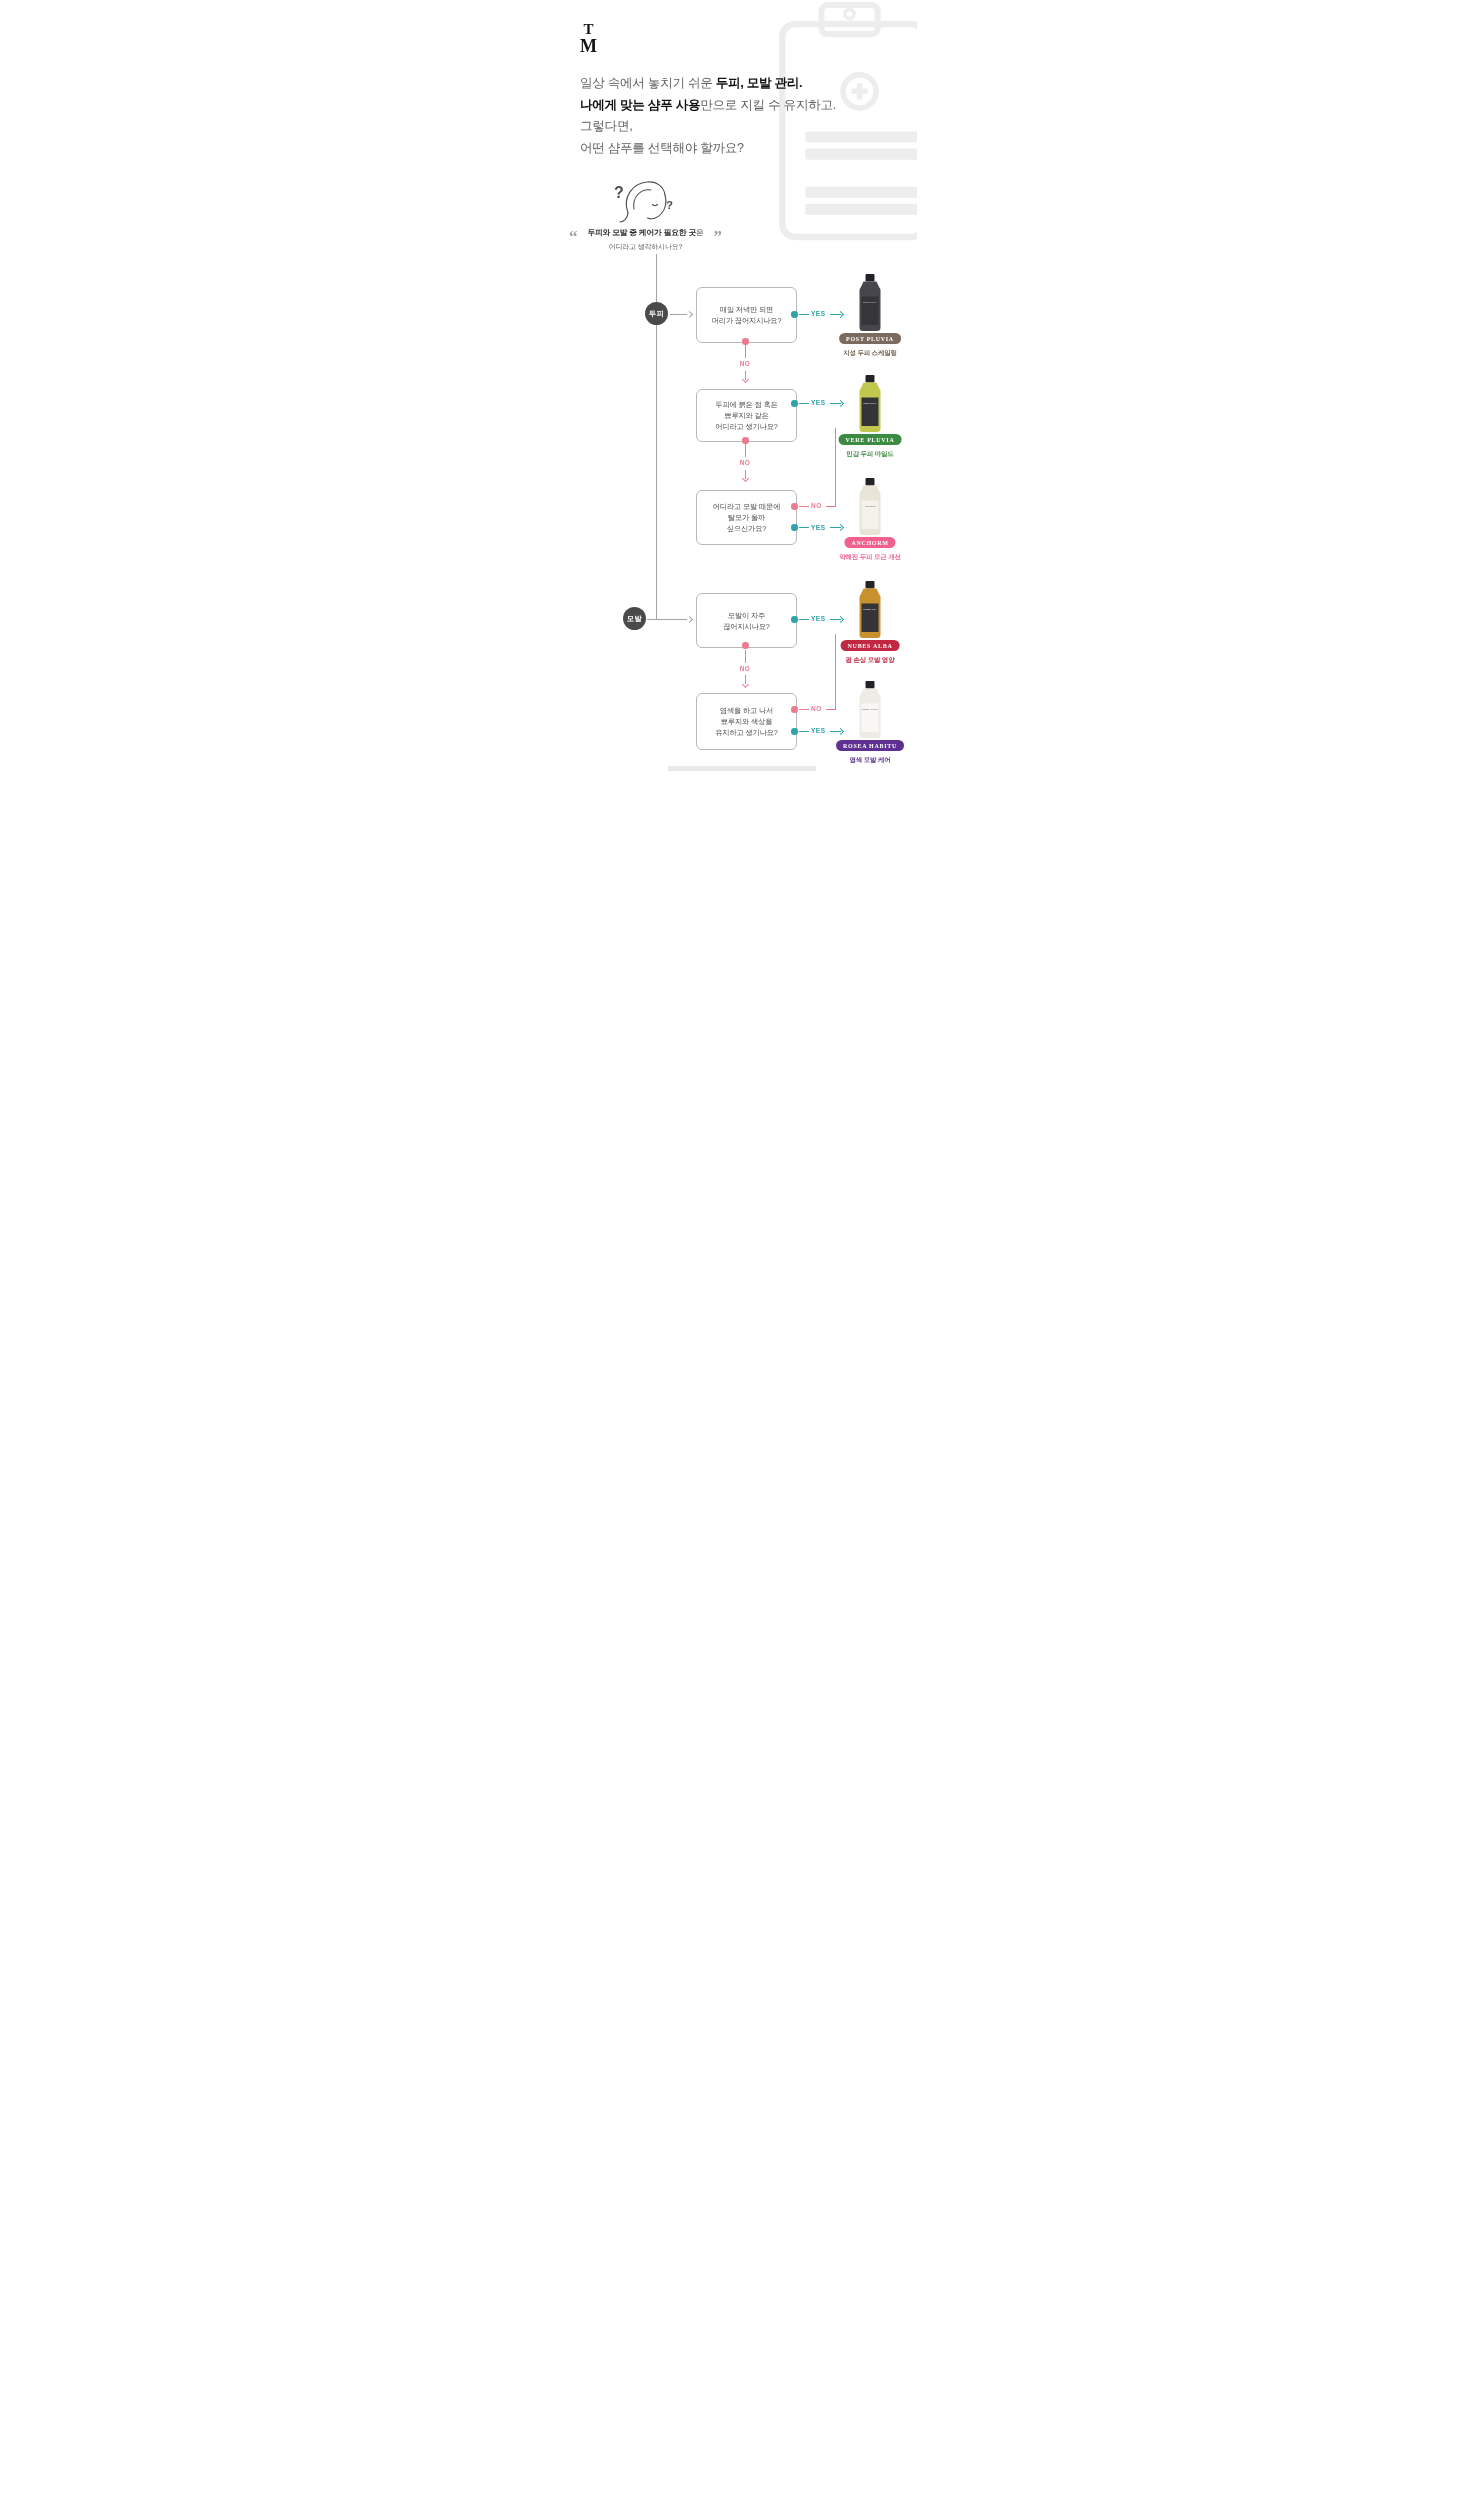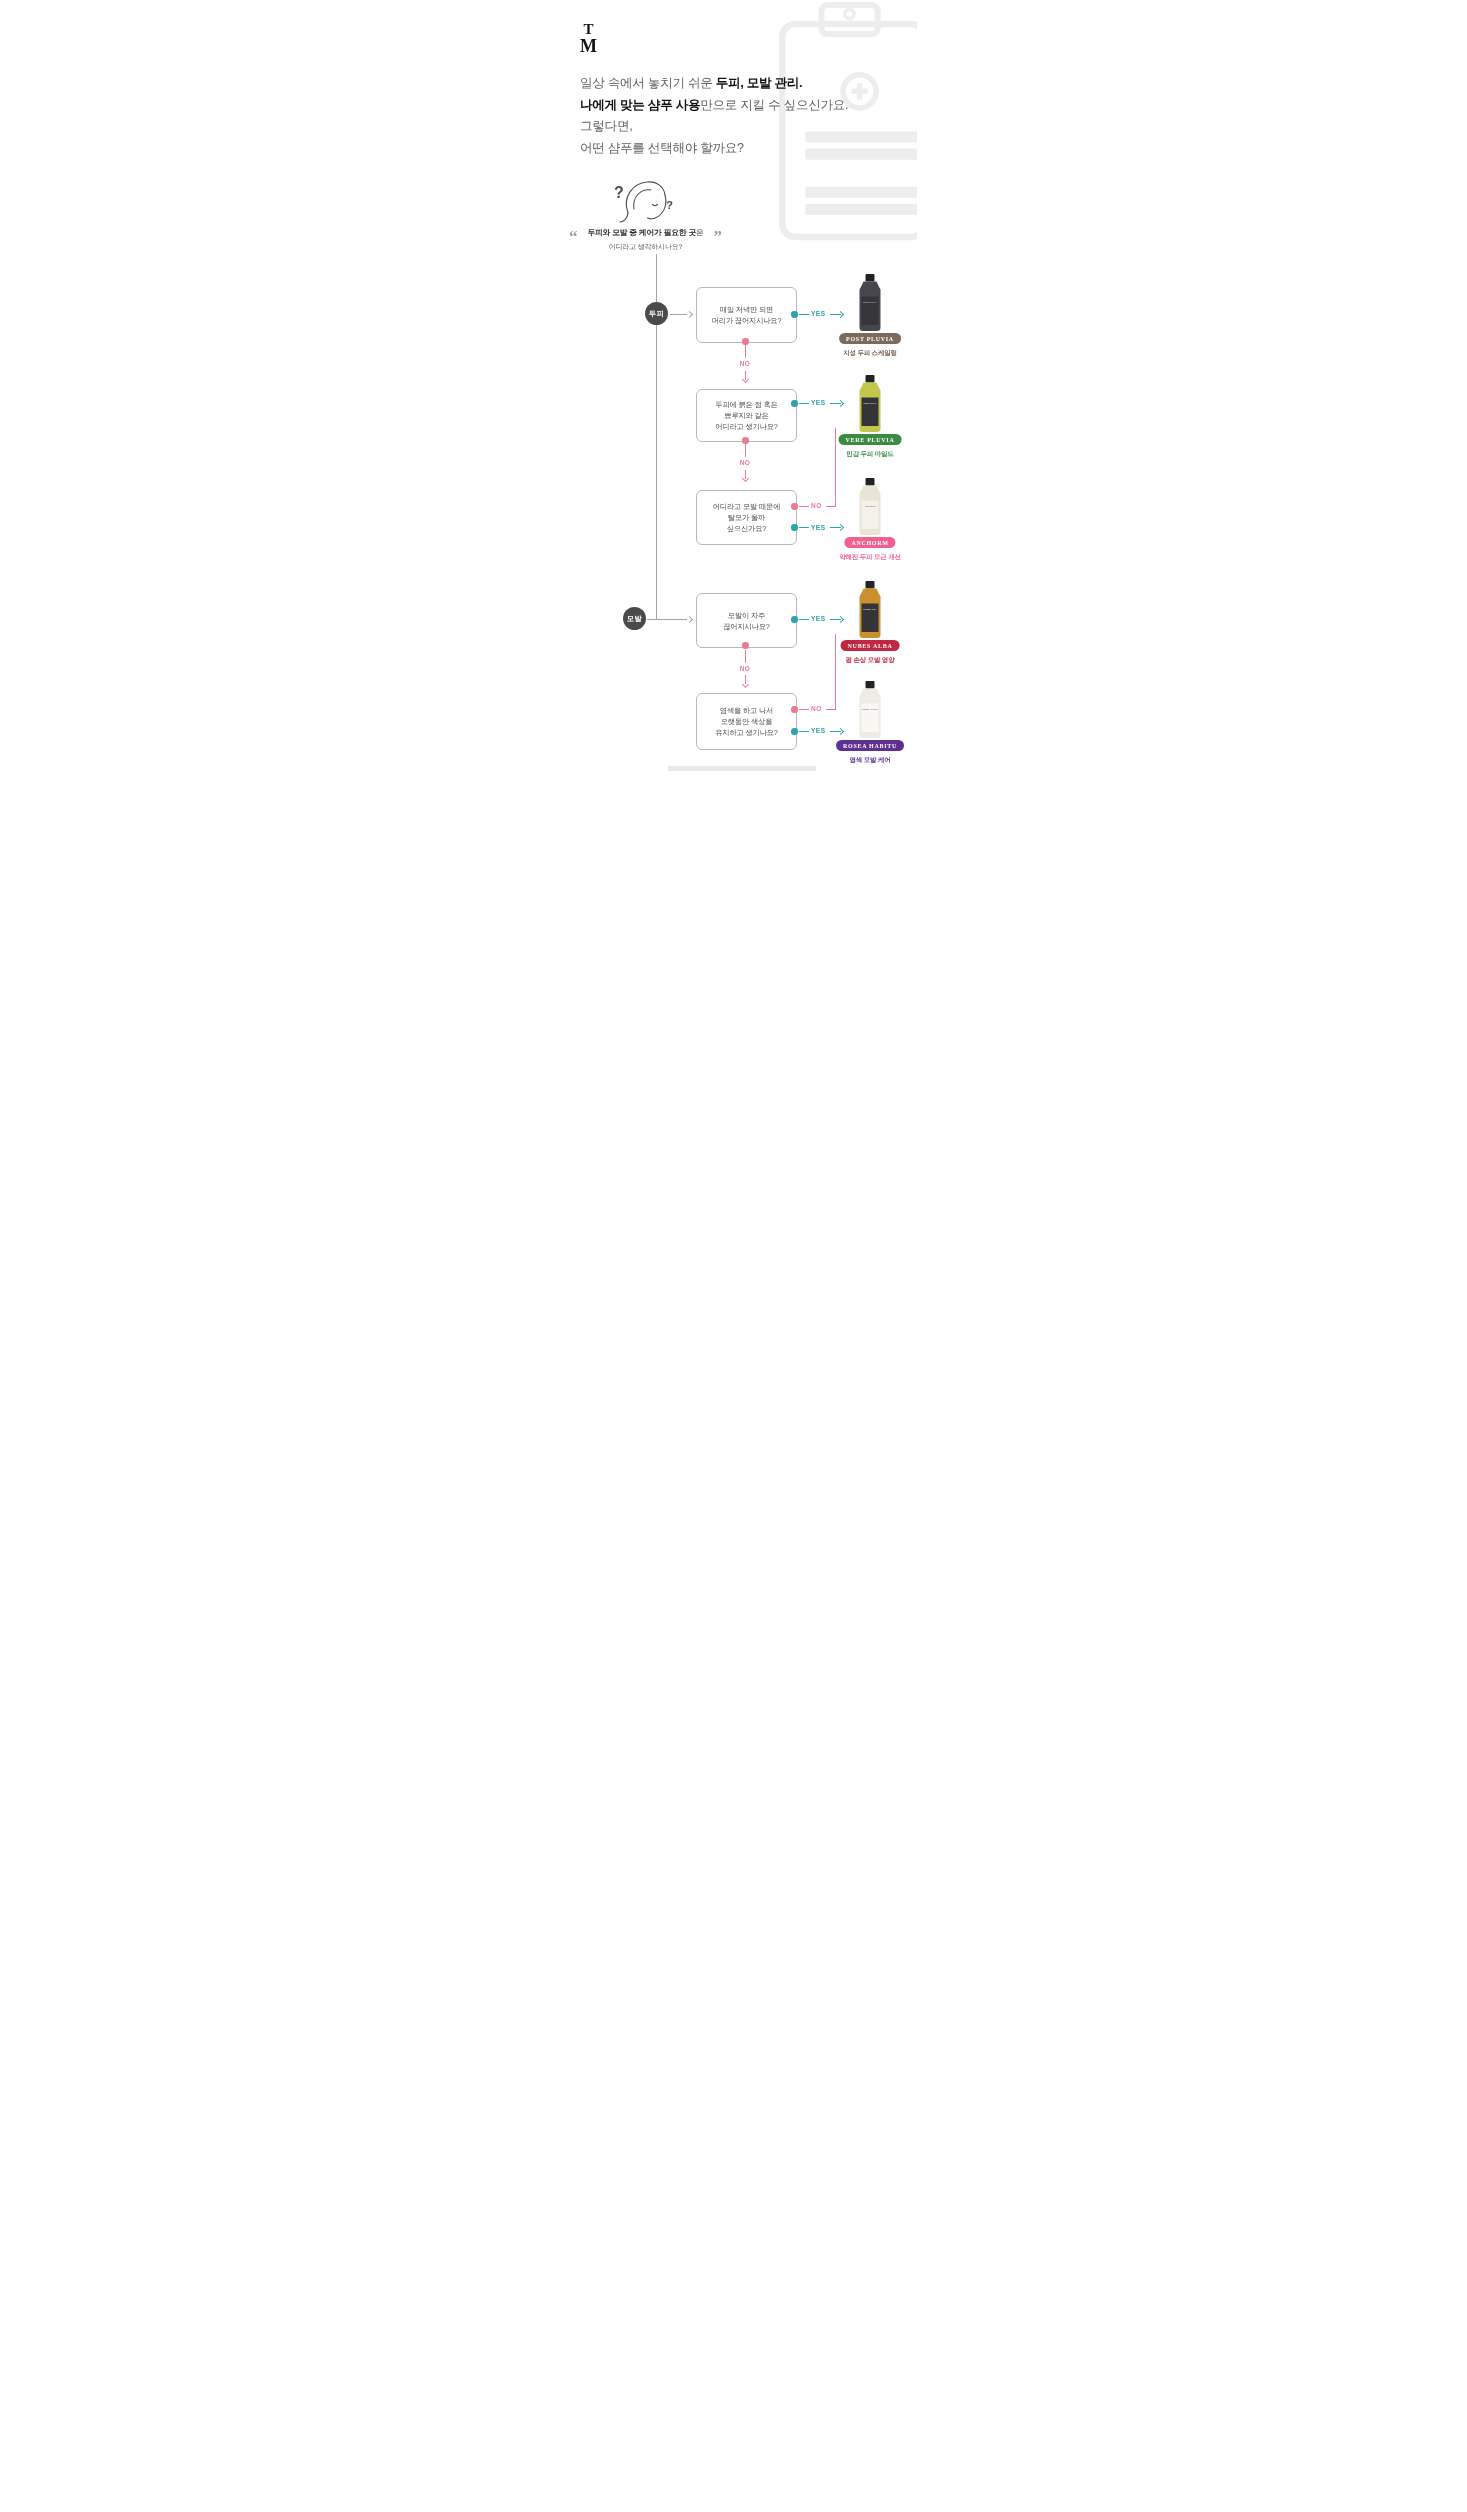--- a/index.html
+++ b/index.html
@@ -75,21 +75,21 @@
     <rect class="wm-f" x="88" y="406" width="242" height="22" rx="4"></rect>
   </svg>
 
   <svg class="abs" style="left:28px;top:20px" width="22" height="37" viewBox="0 0 44 74">
     <text class="logo-t" x="21" y="28" font-size="30" text-anchor="middle">T</text>
     <text class="logo-t" x="21" y="64" font-size="36" text-anchor="middle">M</text>
   </svg>
 
   <div class="intro">
     <div><span>일상 속에서 놓치기 쉬운 </span><b>두피, 모발 관리.</b></div>
-    <div><b>나에게 맞는 샴푸 사용</b><span>만으로 지킬 수 싶으신가요.</span></div>
+    <div><b>나에게 맞는 샴푸 사용</b><span>만으로 지킬 수 유지하고.</span></div>
     <div>그렇다면,</div>
     <div>어떤 샴푸를 선택해야 할까요?</div>
   </div>
 
   <svg class="abs" style="left:63px;top:176px" width="63" height="51" viewBox="0 0 126 102">
     <path class="face-s" d="M30 74 C18 42 40 14 68 12 C88 10 102 22 104 38"></path>
     <path class="face-s" d="M42 66 C38 42 56 24 76 28"></path>
     <path class="face-s" d="M104 38 C108 52 105 66 96 76 C89 84 78 88 69 84"></path>
     <path class="face-s" d="M30 74 C29 84 22 92 14 92"></path>
     <path class="face-s" d="M79 57 Q84 62 89 57"></path>
@@ -216,21 +216,21 @@
   <div class="sub" style="left: 320px; top: 656px; color: rgb(194, 39, 66);">펌 손상 모발 영양</div>
 
   <div class="dot dot-no" style="left:192px;top:642px"></div>
   <div class="vline c-no" style="left:195px;top:650px;height:13px"></div>
   <div class="yn t-no cx" style="left:195px;top:665px">NO</div>
   <div class="vline c-no" style="left:195px;top:675px;height:9px"></div>
   <div class="chev ch-no down" style="left:193px;top:682px"></div>
 
   <div class="qbox" style="left:146px;top:693px;height:55px">
     <span>염색을 하고 나서</span>
-    <span>오랫동안 색상을</span>
+    <span>뾰루지와 색상을</span>
     <span>유지하고 생기나요?</span>
   </div>
 
   <div class="dot dot-no" style="left:241px;top:706px"></div>
   <div class="hline c-no" style="left:249px;top:709px;width:10px"></div>
   <div class="yn t-no" style="left:261px;top:705px">NO</div>
   <div class="hline c-no" style="left:276px;top:709px;width:9.5px"></div>
   <div class="vline c-no" style="left:285px;top:634px;height:75px"></div>
 
   <div class="dot dot-yes" style="left:241px;top:728px"></div>

